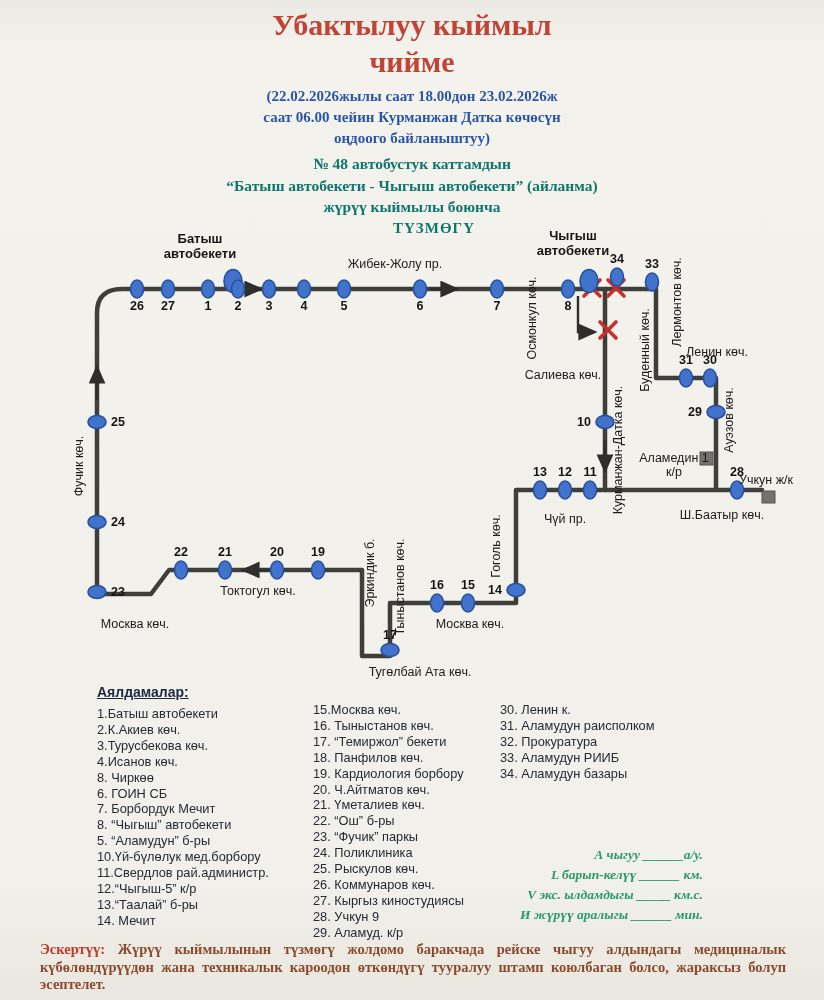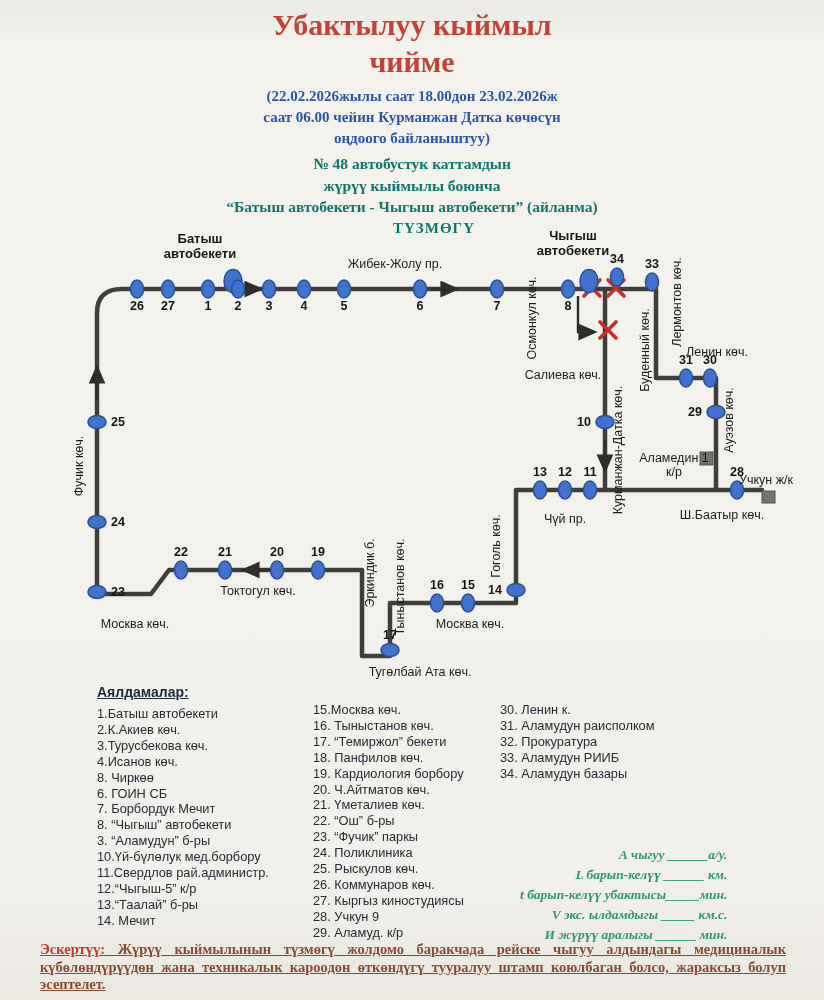--- a/index.html
+++ b/index.html
@@ -27,42 +27,42 @@
   .legend-title{position:absolute;left:97px;top:684px;font:700 14px "Liberation Sans",sans-serif;
                 color:#1c2940;text-decoration:underline;}
   .legend-col{position:absolute;}
   .legend-col1{left:97px;top:706px;}
   .legend-col2{left:313px;top:702px;}
   .legend-col3{left:500px;top:702px;}
   .legend-item{font:400 12.8px/15.9px "Liberation Sans",sans-serif;color:#232c36;white-space:nowrap;}
   .metrics{position:absolute;left:520px;top:845px;text-align:right;}
   .metric-line{font:italic 700 13.5px/20px "Liberation Serif",serif;color:#2b9a6a;white-space:nowrap;}
   .footer{position:absolute;left:40px;right:38px;top:941px;text-align:justify;
-          font:700 14.5px/17.5px "Liberation Serif",serif;color:#8a4a2c;text-decoration:underline;}
+          font:700 14.5px/17.5px "Liberation Serif",serif;color:#8a4a2c;}
   .footer-label{color:#c23a28;}
 </style>
 </head>
 <body>
 
 <div class="page">
 
   <div class="header">
     <div class="title-wrap">
       <div class="title-line">Убактылуу кыймыл</div>
       <div class="title-line">чийме</div>
     </div>
     <div class="subtitle">
       <div>(22.02.2026жылы саат 18.00дон 23.02.2026ж</div>
       <div>саат 06.00 чейин Курманжан Датка көчөсүн</div>
       <div>оңдоого байланыштуу)</div>
     </div>
     <div class="route-info">
       <div>№ 48 автобустук каттамдын</div>
+      <div>“Батыш автобекети  -  Чыгыш автобекети” (айланма)</div>
       <div>жүрүү кыймылы боюнча</div>
-      <div>“Батыш автобекети  -  Чыгыш автобекети” (айланма)</div>
       <div class="line4">ТҮЗМӨГҮ</div>
     </div>
   </div>
 
   <svg id="diagram" width="824" height="1000" viewBox="0 0 824 1000">
     <defs>
       <marker id="arrowhead" markerWidth="9" markerHeight="8" refX="6.5" refY="3.5" orient="auto">
         <path d="M0,0 L8,3.5 L0,7 z" fill="#2e2e2c"></path>
       </marker>
     </defs>
@@ -258,21 +258,21 @@
   <div class="legend-title">Аялдамалар:</div>
   <div class="legend-col legend-col1" id="legend-col1">
       <div class="legend-item">1.Батыш автобекети</div>
       <div class="legend-item">2.К.Акиев көч.</div>
       <div class="legend-item">3.Турусбекова көч.</div>
       <div class="legend-item">4.Исанов көч.</div>
       <div class="legend-item">8. Чиркөө</div>
       <div class="legend-item">6. ГОИН СБ</div>
       <div class="legend-item">7. Борбордук Мечит</div>
       <div class="legend-item">8. “Чыгыш” автобекети</div>
-      <div class="legend-item">3. “Аламудун” б-ры</div>
+      <div class="legend-item">5. “Аламудун” б-ры</div>
       <div class="legend-item">10.Үй-бүлөлук мед.борбору</div>
       <div class="legend-item">11.Свердлов рай.администр.</div>
       <div class="legend-item">12.“Чыгыш-5” к/р</div>
       <div class="legend-item">13.“Таалай” б-ры</div>
       <div class="legend-item">14. Мечит</div>
     </div>
   <div class="legend-col legend-col2" id="legend-col2">
       <div class="legend-item">15.Москва көч.</div>
       <div class="legend-item">16. Тыныстанов көч.</div>
       <div class="legend-item">17. “Темиржол” бекети</div>
@@ -293,21 +293,20 @@
       <div class="legend-item">30. Ленин к.</div>
       <div class="legend-item">31. Аламудун раисполком</div>
       <div class="legend-item">32. Прокуратура</div>
       <div class="legend-item">33. Аламудун РИИБ</div>
       <div class="legend-item">34. Аламудун базары</div>
     </div>
 
   <div class="metrics" id="metrics">
       <div class="metric-line">А чыгуу ______а/у.</div>
       <div class="metric-line">L барып-келүү ______ км.</div>
-      <div class="metric-line">t барып-келүү убактысы_____мин.</div>
       <div class="metric-line">V экс. ылдамдыгы _____ км.с.</div>
       <div class="metric-line">И жүрүү аралыгы ______ мин.</div>
     </div>
 
   <div class="footer">
     <span class="footer-label">Эскертүү:</span>
     <span>Жүрүү кыймылынын түзмөгү жолдомо баракчада рейске чыгуу алдындагы медициналык күбөлөндүрүүдөн жана техникалык кароодон өткөндүгү тууралуу штамп коюлбаган болсо, жараксыз болуп эсептелет.</span>
   </div>
 
 </div>

